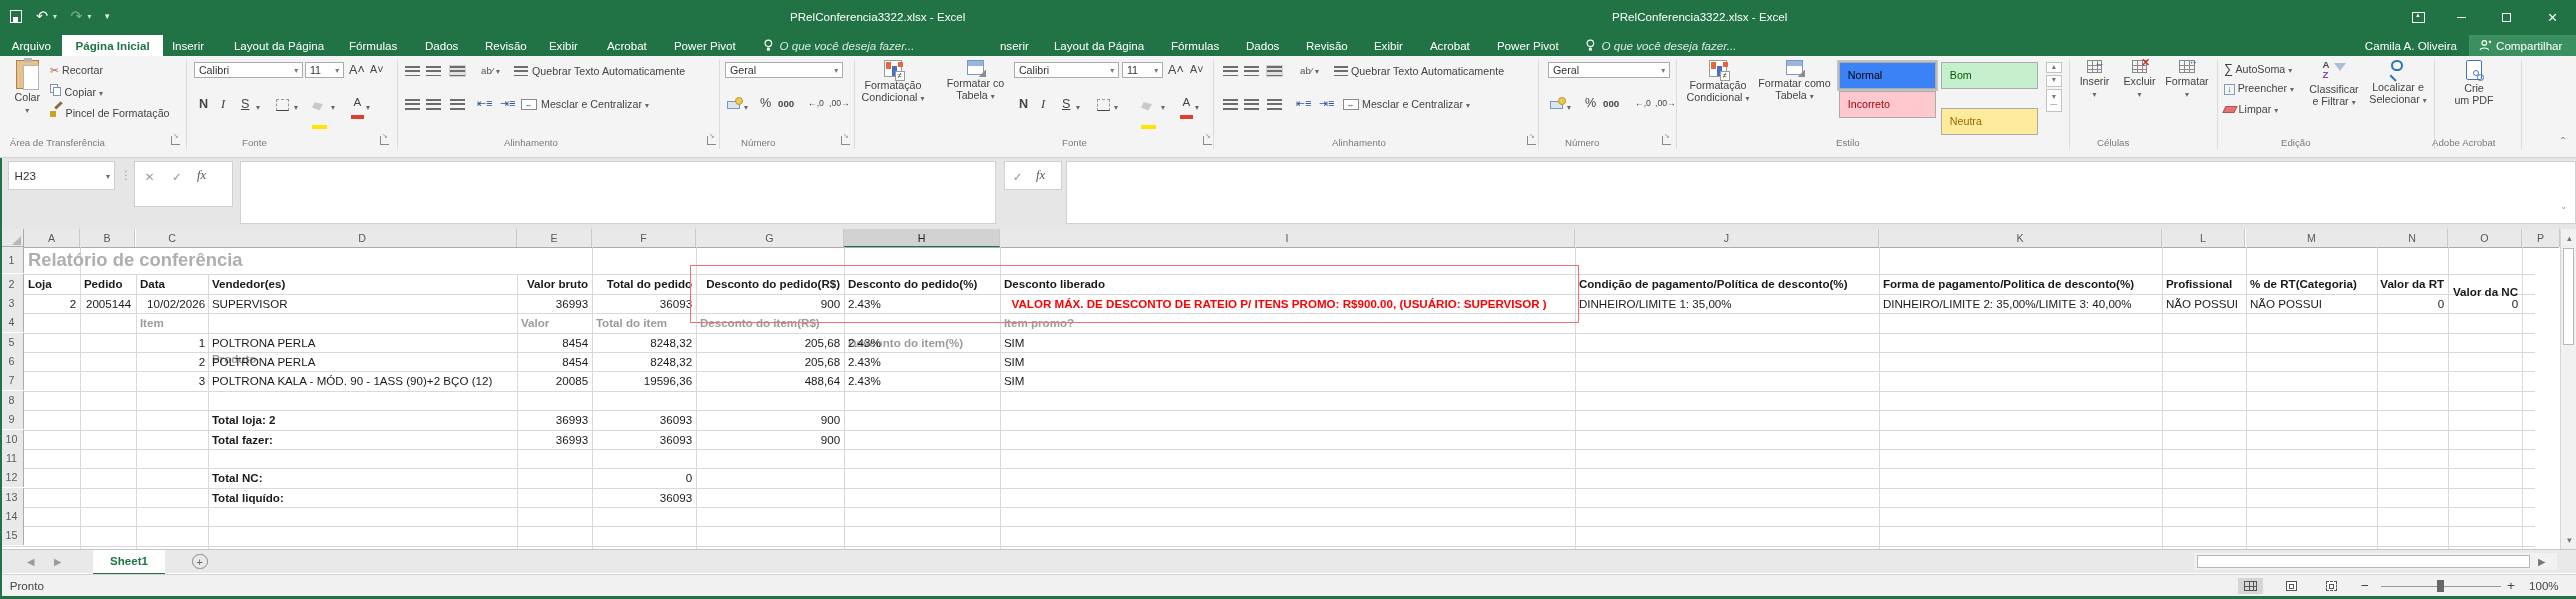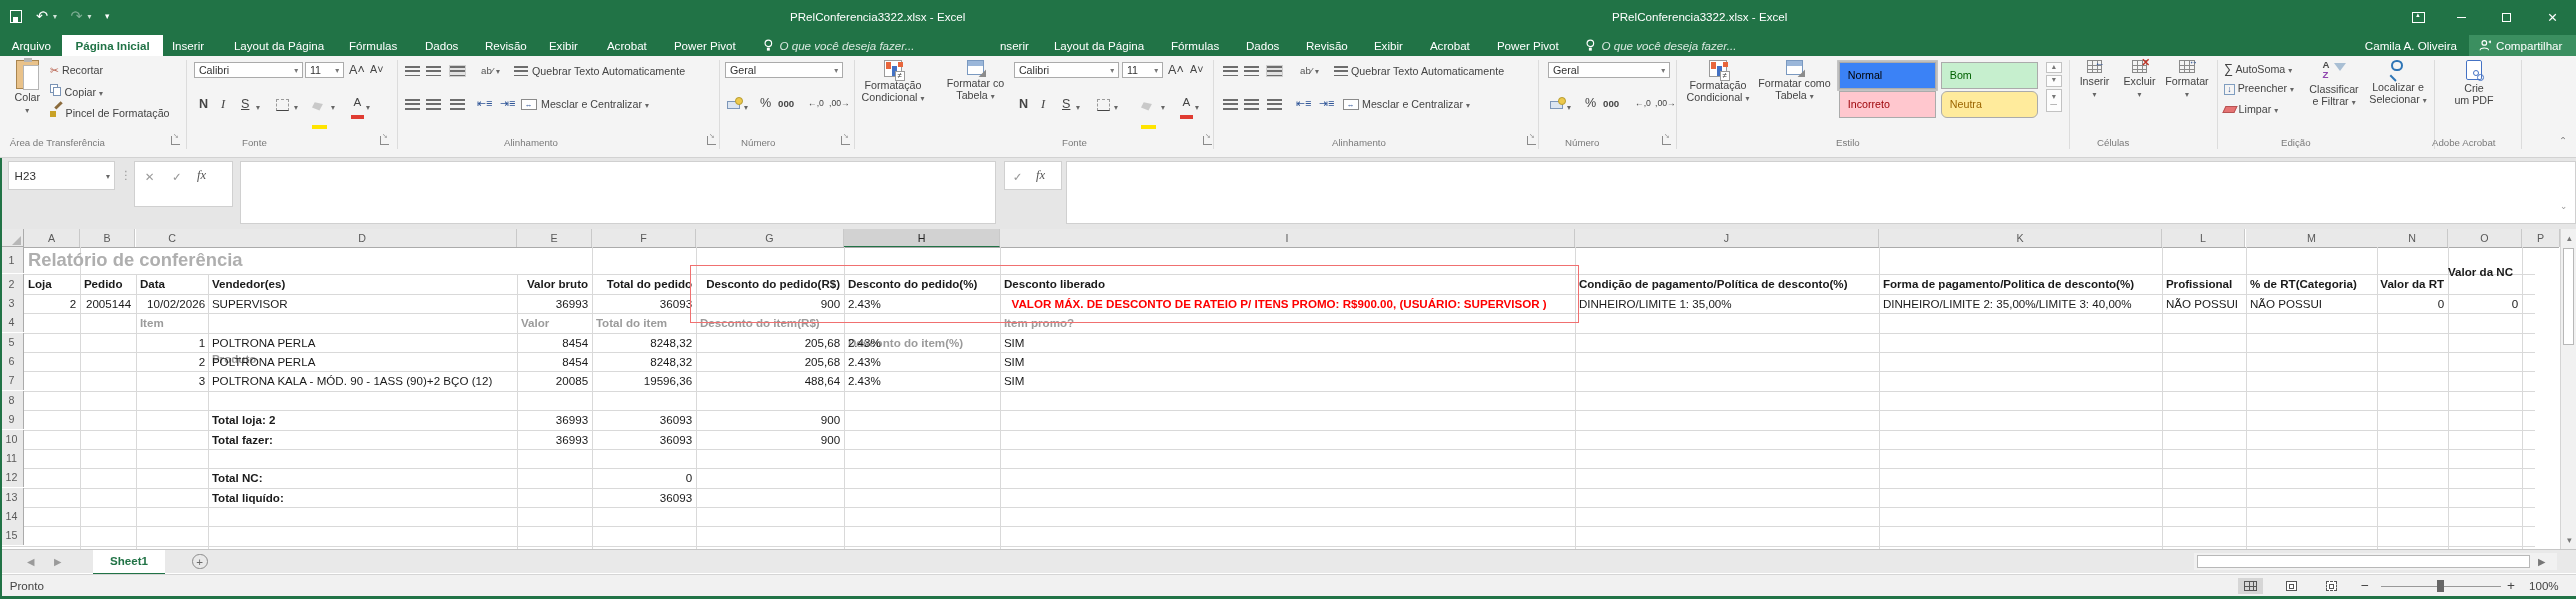--- a/index.html
+++ b/index.html
@@ -392,21 +392,21 @@
 
     <div class="bigbtn" style="left:2443px;top:3.9px;width:62px">
       <span class="pdf-icon"><span class="l2"></span><span class="l1"></span></span><br>
       <span>Crie</span><br><span>um PDF</span>
     </div>
     <span class="glabel" style="left:2432px;width:87px">Adobe Acrobat</span>
     <span style="position:absolute;left:2559px;top:79px;color:#777;font-size:9.7px">⌃</span>
   <div class="stylebox" style="left: 1839px; top: 5.8px; background: #3b82f6; color: rgb(0, 0, 0); box-shadow: rgb(191, 191, 191) 0px 0px 0px 1.9px;">Normal</div>
       <div class="stylebox" style="left: 1941px; top: 5.8px; background: rgb(198, 239, 206); color: rgb(0, 97, 0);">Bom</div>
       <div class="stylebox" style="left: 1839px; top: 35px; background: rgb(255, 199, 206); color: rgb(156, 0, 6);">Incorreto</div>
-      <div class="stylebox" style="left: 1941px; top: 35px; background: rgb(255, 235, 156); color: rgb(156, 101, 0); border-radius: 6px;">Neutra</div>
+      <div class="stylebox" style="left: 1941px; top: 52px; background: rgb(255, 235, 156); color: rgb(156, 101, 0);">Neutra</div>
     </div>
 
   <div class="abs fband">
     <div class="whitebox" style="left:7.8px;top:2.9px;width:107px;height:29px">
       <span class="fb-txt" style="position:absolute;left:5.8px;top:6.8px">H23</span>
       <span class="caret-s" style="position:absolute;right:3.9px;top:9.7px">▾</span>
     </div>
     <span class="gmark" style="position:absolute;left:120px;top:9.7px">⋮</span>
     <div class="whitebox" style="left:134px;top:2.9px;width:99px;height:46px">
       <span class="gmark" style="position:absolute;left:9.7px;top:7.8px">✕</span>
@@ -497,21 +497,21 @@
       <div class="cell b" style="left: 517px; top: 45px; width: 75px; height: 20.3px; line-height: 20.3px; text-align: right; padding-right: 3.9px;">Valor bruto</div>
       <div class="cell b" style="left: 592px; top: 45px; width: 104px; height: 20.3px; line-height: 20.3px; text-align: right; padding-right: 3.9px;">Total do pedido</div>
       <div class="cell b" style="left: 696px; top: 45px; width: 148px; height: 20.3px; line-height: 20.3px; text-align: right; padding-right: 3.9px;">Desconto do pedido(R$)</div>
       <div class="cell b" style="left: 844px; top: 45px; width: 156px; height: 20.3px; line-height: 20.3px; padding-left: 3.9px;">Desconto do pedido(%)</div>
       <div class="cell b" style="left: 1000px; top: 45px; width: 575px; height: 20.3px; line-height: 20.3px; padding-left: 3.9px;">Desconto liberado</div>
       <div class="cell b" style="left: 1575px; top: 45px; width: 304px; height: 20.3px; line-height: 20.3px; padding-left: 3.9px;">Condição de pagamento/Política de desconto(%)</div>
       <div class="cell b" style="left: 1879px; top: 45px; width: 283px; height: 20.3px; line-height: 20.3px; padding-left: 3.9px;">Forma de pagamento/Politica de desconto(%)</div>
       <div class="cell b" style="left: 2162px; top: 45px; width: 83px; height: 20.3px; line-height: 20.3px; padding-left: 3.9px;">Profissional</div>
       <div class="cell b" style="left: 2246px; top: 45px; width: 132px; height: 20.3px; line-height: 20.3px; padding-left: 3.9px;">% de RT(Categoria)</div>
       <div class="cell b" style="left: 2377px; top: 45px; width: 71px; height: 20.3px; line-height: 20.3px; text-align: right; padding-right: 3.9px;">Valor da RT</div>
-      <div class="cell b" style="left: 2448px; top: 33px; width: 74px; height: 20.3px; line-height: 20.3px; text-align: left; padding-right: 3.9px;">Valor da NC</div>
+      <div class="cell b" style="left: 2448px; top: 53px; width: 74px; height: 20.3px; line-height: 20.3px; text-align: right; padding-right: 3.9px;">Valor da NC</div>
       <div class="cell" style="left: 24px; top: 65px; width: 56px; height: 19.4px; line-height: 19.4px; text-align: right; padding-right: 3.9px;">2</div>
       <div class="cell" style="left: 80px; top: 65px; width: 55px; height: 19.4px; line-height: 19.4px; text-align: right; padding-right: 3.9px;">2005144</div>
       <div class="cell" style="left: 136px; top: 65px; width: 73px; height: 19.4px; line-height: 19.4px; text-align: right; padding-right: 3.9px;">10/02/2026</div>
       <div class="cell" style="left: 208px; top: 65px; width: 309px; height: 19.4px; line-height: 19.4px; padding-left: 3.9px;">SUPERVISOR</div>
       <div class="cell" style="left: 517px; top: 65px; width: 75px; height: 19.4px; line-height: 19.4px; text-align: right; padding-right: 3.9px;">36993</div>
       <div class="cell" style="left: 592px; top: 65px; width: 104px; height: 19.4px; line-height: 19.4px; text-align: right; padding-right: 3.9px;">36093</div>
       <div class="cell" style="left: 696px; top: 65px; width: 148px; height: 19.4px; line-height: 19.4px; text-align: right; padding-right: 3.9px;">900</div>
       <div class="cell" style="left: 844px; top: 65px; width: 156px; height: 19.4px; line-height: 19.4px; padding-left: 3.9px;">2.43%</div>
       <div class="cell red" style="left: 1000px; top: 65px; width: 575px; height: 19.4px; line-height: 19.4px; padding-left: 11.6px;">VALOR MÁX. DE DESCONTO DE RATEIO P/ ITENS PROMO: R$900.00, (USUÁRIO: SUPERVISOR )</div>
       <div class="cell" style="left: 1575px; top: 65px; width: 304px; height: 19.4px; line-height: 19.4px; padding-left: 3.9px;">DINHEIRO/LIMITE 1: 35,00%</div>

